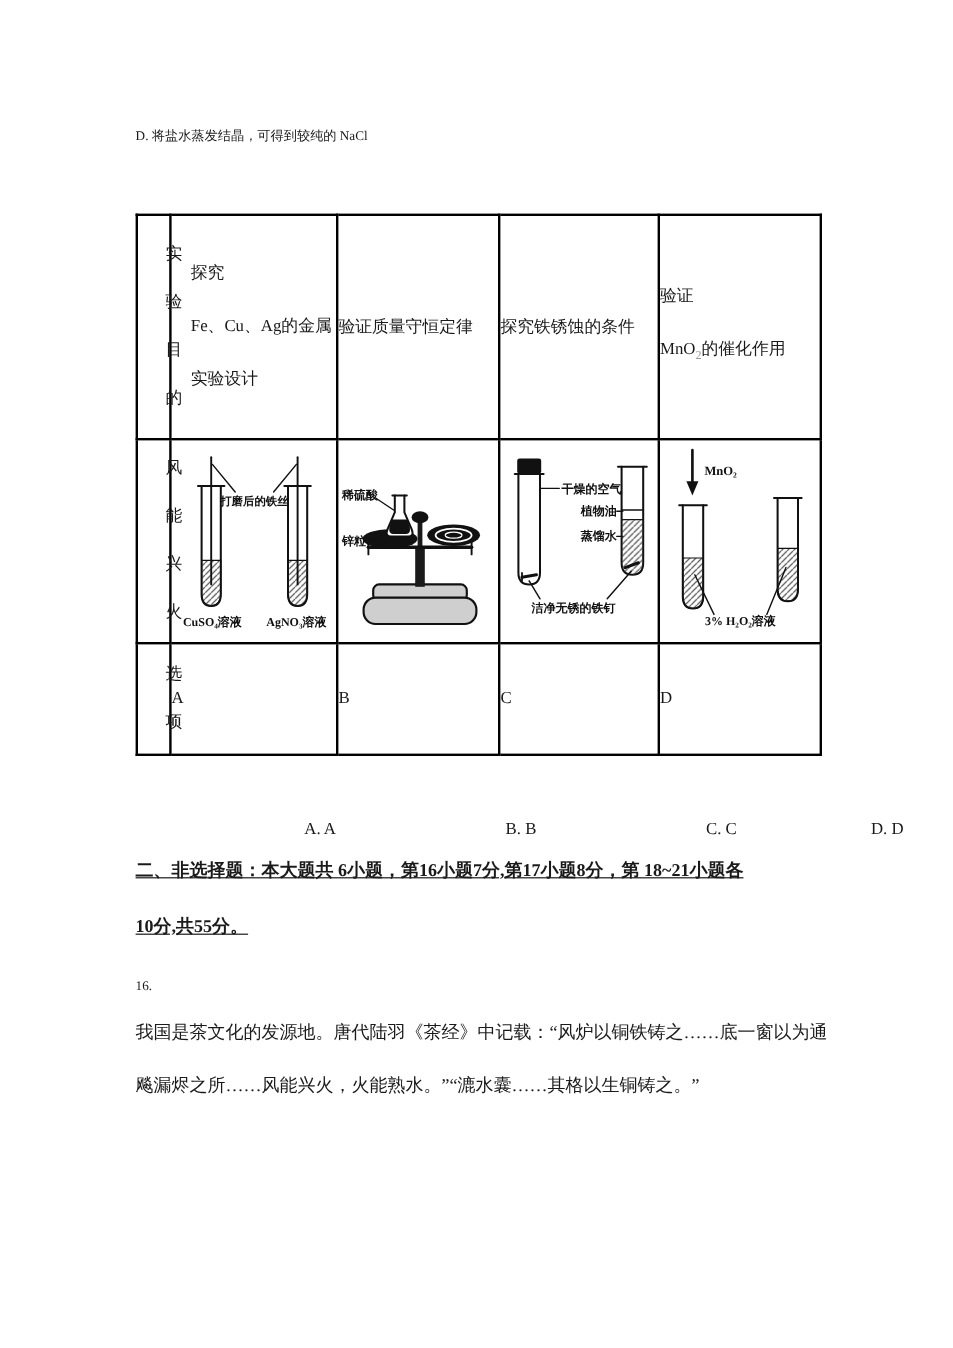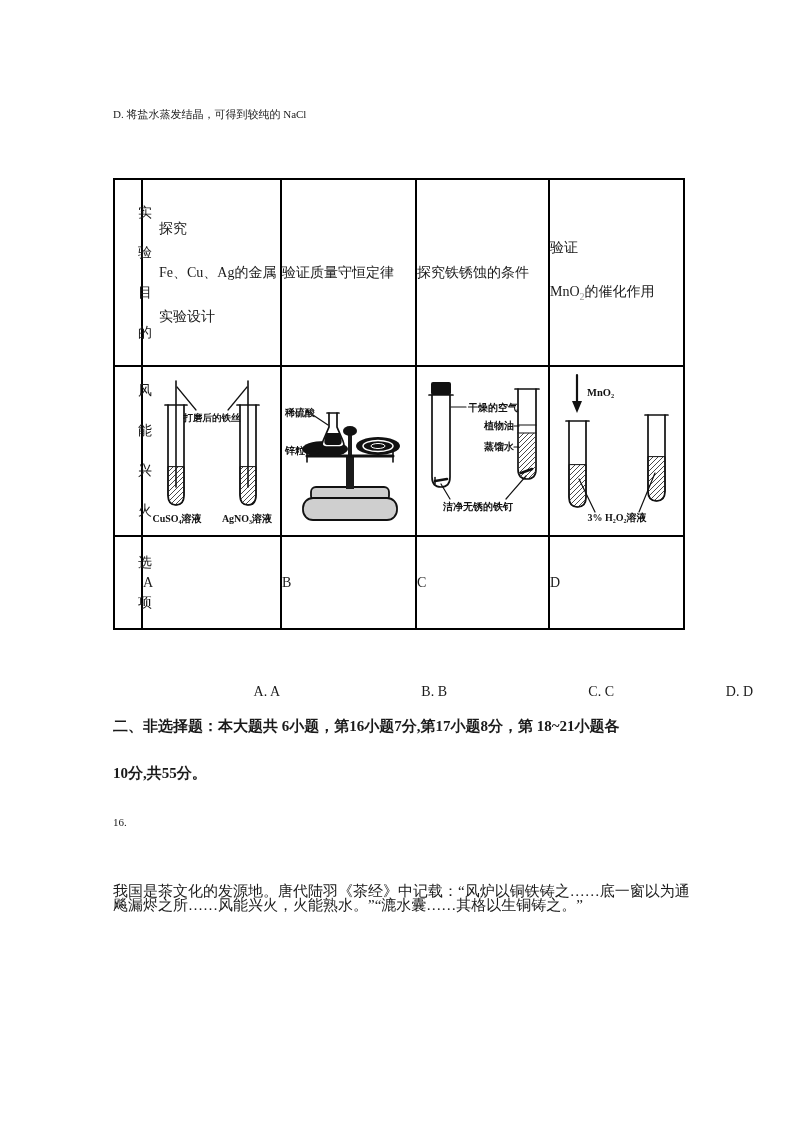--- a/index.html
+++ b/index.html
@@ -7,21 +7,21 @@
     position:relative;
     width:794px;height:1123px;
     background:#fff;
     font-family:"Liberation Serif","DejaVu Serif",serif;
     color:#1a1a1a;
     overflow:hidden;
   }
   .abs{position:absolute;left:113px;white-space:nowrap;}
   .txt14{font-size:11px;line-height:20px;}
   .txt15{font-size:15px;line-height:20px;}
-  .bold{font-weight:bold;}
+  .bold{font-weight:bold;text-decoration:underline;}
 
   table.exp{
     position:absolute;left:113px;top:178px;
     border-collapse:collapse;table-layout:fixed;
     width:570px;
     font-size:14px;
   }
   table.exp td{border:2px solid #000;vertical-align:middle;padding:0;}
   td.vhead{text-align:center;}
   td.vhead span{
@@ -206,16 +206,16 @@
     <span>A. A</span>
     <span>B. B</span>
     <span>C. C</span>
     <span>D. D</span>
   </div>
 
   <div class="abs txt15 bold" style="top:716px">二、非选择题：本大题共 6小题，第16小题7分,第17小题8分，第 18~21小题各</div>
   <div class="abs txt15 bold" style="top:763px">10分,共55分。</div>
 
   <div class="abs txt14" style="top:812px">16.</div>
-  <div class="abs txt15" style="top:881px">我国是茶文化的发源地。唐代陆羽《茶经》中记载：“风炉以铜铁铸之……底一窗以为通</div>
+  <div class="abs txt15" style="top:851px">我国是茶文化的发源地。唐代陆羽《茶经》中记载：“风炉以铜铁铸之……底一窗以为通</div>
   <div class="abs txt15" style="top:895px">飚漏烬之所……风能兴火，火能熟水。”“漉水囊……其格以生铜铸之。”</div>
 
 </div>
 
 </body></html>

